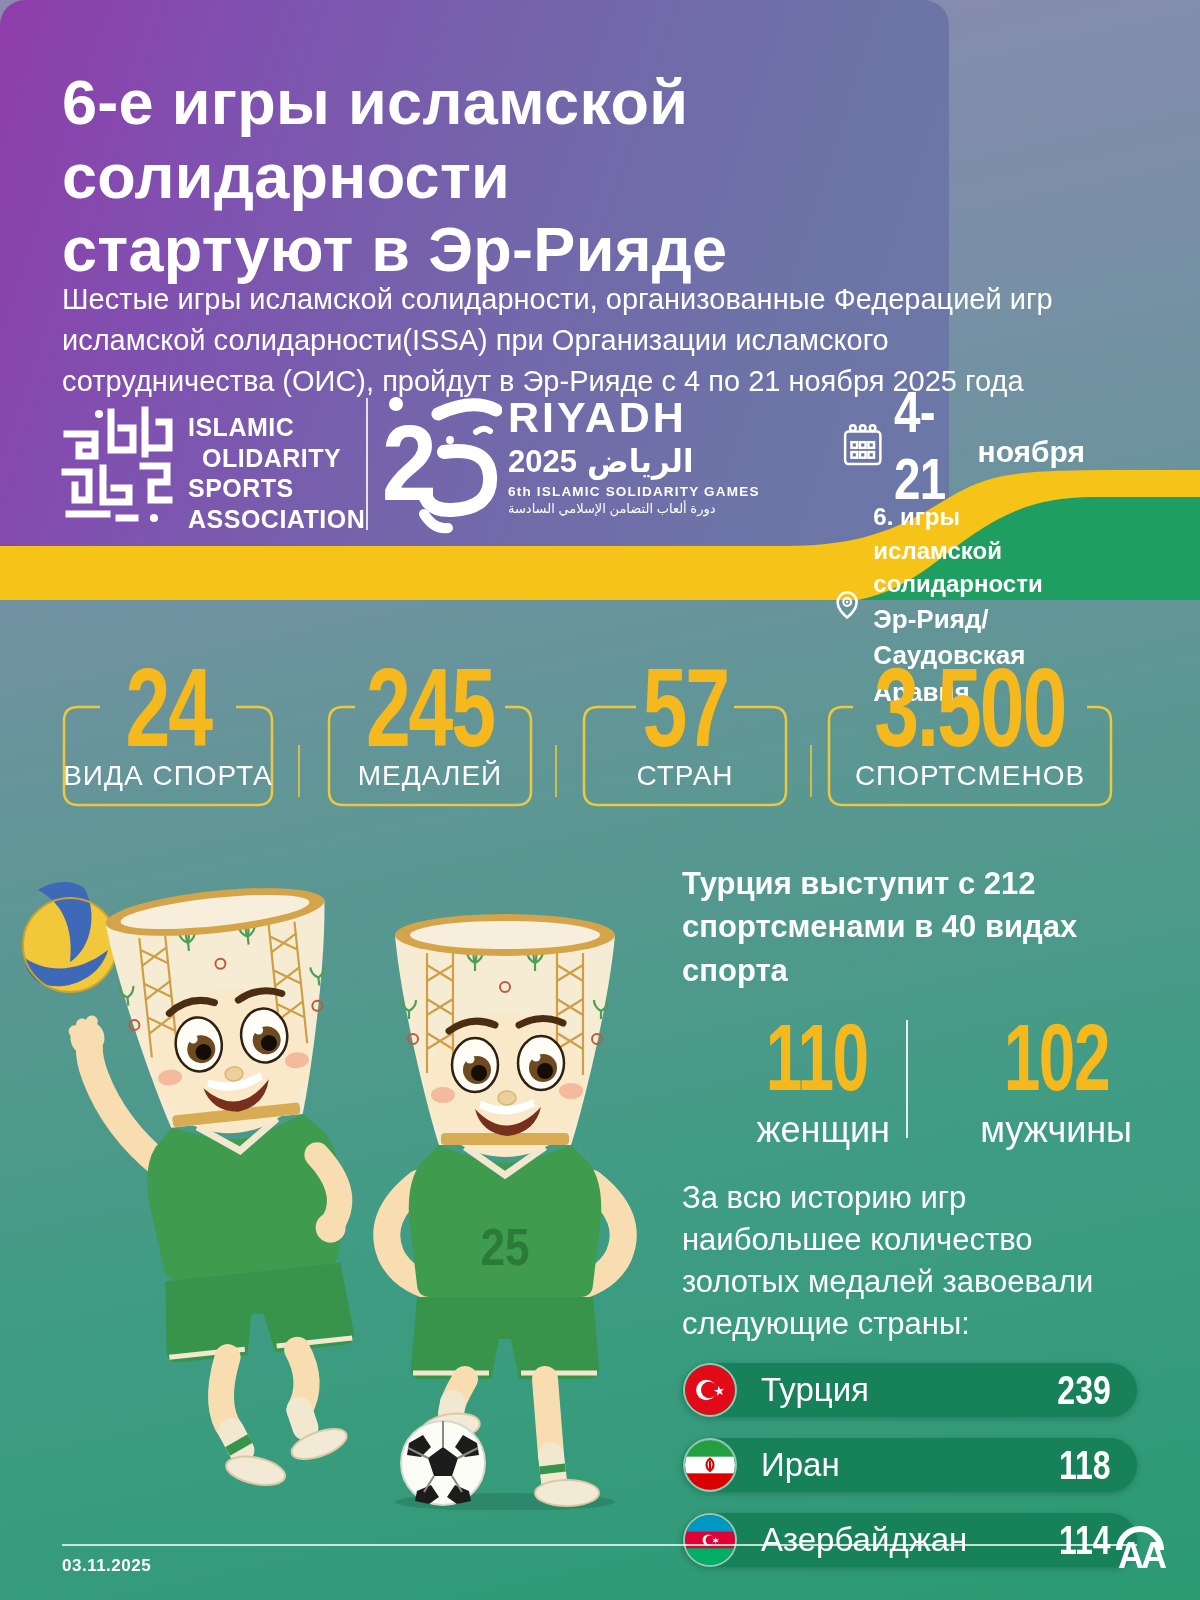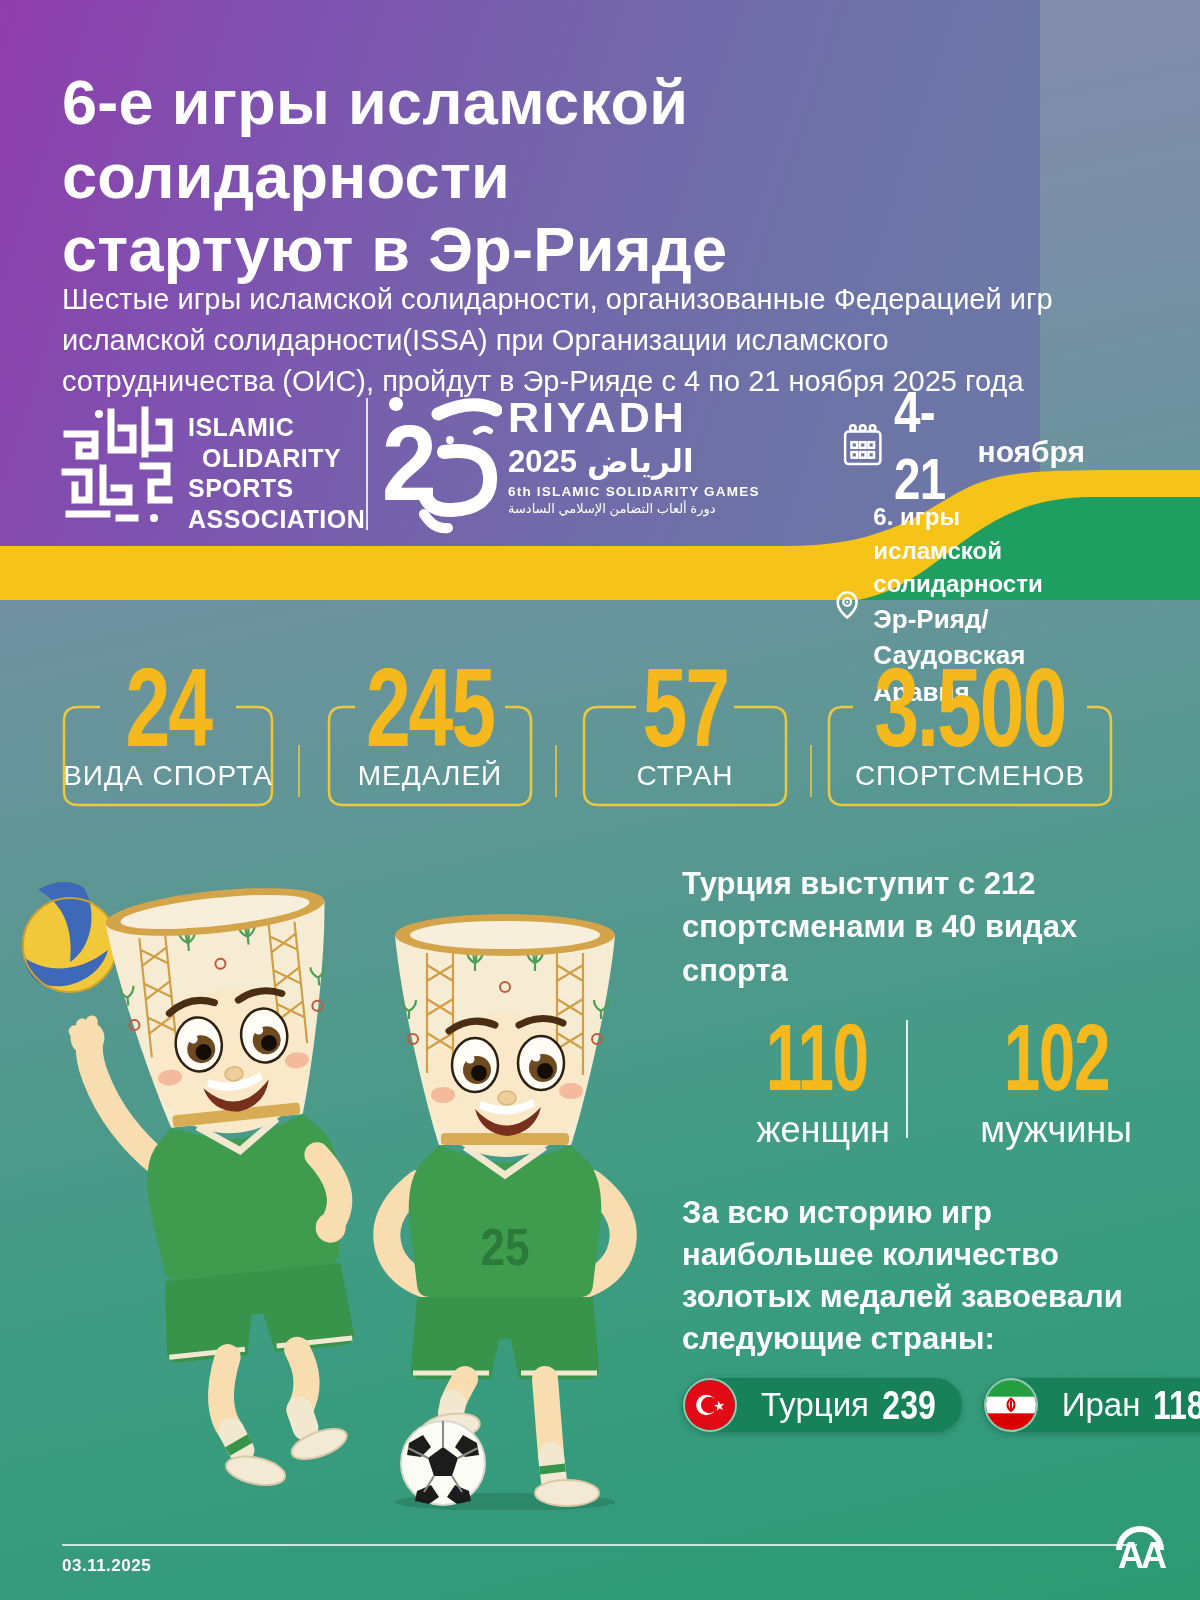--- a/index.html
+++ b/index.html
@@ -2,22 +2,22 @@
 <html><head>
 <meta charset="utf-8">
 <style>
   html,body{margin:0;padding:0;background:#444;}
   .poster{
     position:relative;width:1200px;height:1600px;overflow:hidden;
     font-family:"Liberation Sans","DejaVu Sans",sans-serif;color:#fff;
     background:linear-gradient(168deg,#8d89b0 0%,#7b8fa8 24%,#5f9695 48%,#3f9c83 72%,#2b9a73 100%);
   }
   
-  .hero{position:absolute;left:0;top:0;width:1040px;height:600px;
-    background:linear-gradient(108deg,#8f3dab 0%,#8050b0 22%,#7464ab 48%,#6d73a7 76%,#6b79a6 100%);}
+  .hero{position:absolute;left:0;top:0;width:949px;height:600px;
+    background:linear-gradient(108deg,#8f3dab 0%,#8050b0 22%,#7464ab 48%,#6d73a7 76%,#6b79a6 100%);border-radius:25px;}
   .hero-title{position:absolute;left:62px;top:66px;font-size:63px;font-weight:700;line-height:1.17;letter-spacing:.3px;}
   .hero-para{position:absolute;left:62px;top:250px;width:1010px;font-size:29px;line-height:1.42;font-weight:400;}
   
   .issa-mark{position:absolute;left:55px;top:400px;}
   .issa-text{position:absolute;left:188px;top:412px;font-size:25px;font-weight:700;line-height:1.22;letter-spacing:.5px;}
   .issa-l2{padding-left:14px;}
   .logo-sep{position:absolute;left:366px;top:398px;width:2px;height:132px;background:rgba(255,255,255,.8);}
   .logo25{position:absolute;left:380px;top:388px;}
   .riyadh{position:absolute;left:508px;top:396px;line-height:1;}
   .riyadh-name{font-size:43px;font-weight:800;letter-spacing:3px;}
@@ -42,22 +42,22 @@
   .stat-label{position:absolute;bottom:15px;width:100%;text-align:center;font-size:28px;font-weight:500;letter-spacing:1px;}
   .stat-div{position:absolute;top:745px;width:2px;height:52px;background:rgba(236,200,63,.8);}
   
   .right-col{position:absolute;left:682px;top:862px;width:468px;}
   .tk-heading{font-size:31px;font-weight:600;line-height:1.4;}
   .counts{display:flex;align-items:flex-start;margin-top:24px;}
   .count{width:208px;text-align:right;}
   .count-num{font-size:94px;font-weight:800;color:#f5b91e;line-height:.9;display:inline-block;transform:scaleX(.7);letter-spacing:-2px;}
   .count-label{font-size:36px;margin-top:8px;}
   .count-div{width:2px;height:118px;background:rgba(255,255,255,.85);margin:4px 16px 0 16px;}
-  .history{font-size:31px;font-weight:700;line-height:1.36;margin-top:41px;}
-  .medal-rows{margin-top:18px;display:flex;flex-direction:row;gap:21px;width:455px;}
+  .history{font-size:31px;font-weight:400;line-height:1.36;margin-top:26px;}
+  .medal-rows{margin-top:18px;display:flex;flex-direction:column;gap:21px;width:455px;}
   .medal-row{position:relative;height:54px;background:#17825a;border-radius:27px;display:flex;align-items:center;box-shadow:0 2px 6px rgba(0,40,25,.25);}
   .flag{width:54px;height:54px;border-radius:50%;flex:none;border:2px solid rgba(255,255,255,.55);box-sizing:border-box;overflow:hidden;margin-left:1px;}
   .medal-country{font-size:33px;margin-left:24px;flex:1;}
   .medal-gold{font-size:40px;font-weight:800;display:inline-block;transform:scaleX(.8);transform-origin:right center;margin-right:26px;letter-spacing:0px;}
   
   .footer-line{position:absolute;left:62px;top:1544px;width:1075px;height:2px;background:rgba(255,255,255,.75);}
   .footer-date{position:absolute;left:62px;top:1556px;font-size:17px;font-weight:700;letter-spacing:.5px;}
   .aa-logo{position:absolute;left:1110px;top:1516px;}
   .mascots{position:absolute;left:0px;top:850px;}
 </style>

